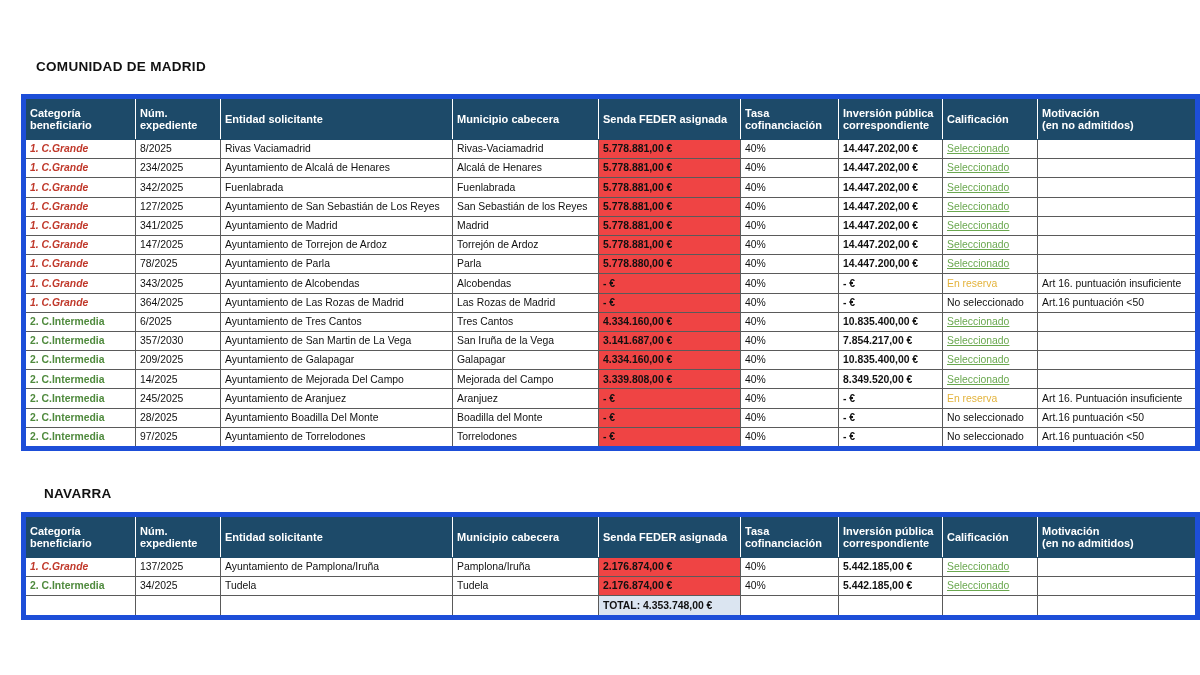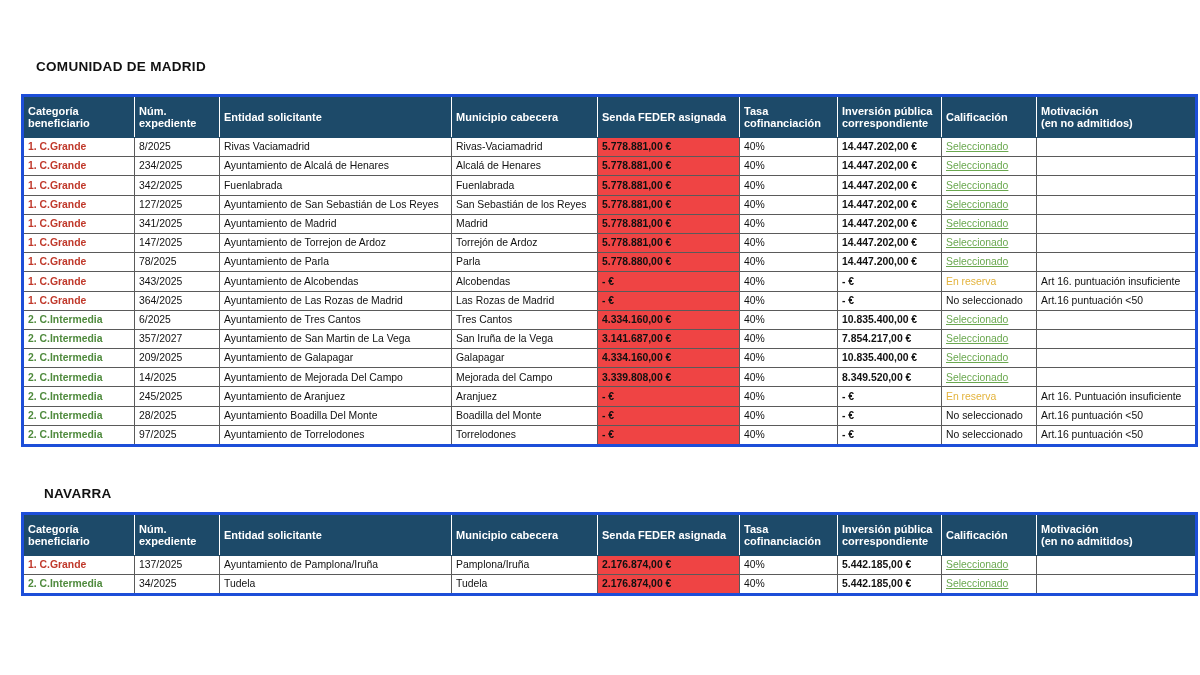--- a/index.html
+++ b/index.html
@@ -35,21 +35,21 @@
   }
 
   #madrid-title { position: absolute; left: 36px; top: 31px; }
   #navarra-title { position: absolute; left: 36px; top: 458px; padding-left: 8px; }
 
   table.feder {
     position: absolute;
     border-collapse: collapse;
     table-layout: fixed;
     background: #ffffff;
-    border: 3px solid #1d4ed8;
+    border: 5px solid #1d4ed8;
   }
   #table-madrid { left: 21px; top: 66px; width: 1174px; }
   #table-navarra { left: 21px; top: 484px; width: 1174px; }
 
   table.feder th,
   table.feder td {
     border: 1px solid #5a5a5a;
     padding: 0 4px;
     font-size: 10.4px;
     line-height: 1.12;
@@ -85,21 +85,21 @@
   .c-ent  { width: 232px; }
   .c-mun  { width: 146px; }
   .c-sen  { width: 142px; }
   .c-tas  { width: 98px;  }
   .c-inv  { width: 104px; }
   .c-cal  { width: 95px;  }
   .c-mot  { width: 160px; }
 
   
   td.cat        { font-weight: bold; }
-  td.cat.grande { color: #c0392b; }
+  td.cat.grande { color: #c0392b; font-style: italic; }
   td.cat.inter  { color: #4f8a3d; }
   td.cat.auf    { color: #2f7fb5; }
 
   td.senda {
     background: #ef4444;
     font-weight: bold;
     border-top-color: #8fa8c4;
     border-bottom-color: #8fa8c4;
   }
   td.total {
@@ -278,21 +278,21 @@
           <td class="">Ayuntamiento de Tres Cantos</td>
           <td class="">Tres Cantos</td>
           <td class="senda">4.334.160,00 €</td>
           <td class="">40%</td>
           <td class="inv">10.835.400,00 €</td>
           <td class="cal sel">Seleccionado</td>
           <td class="mot"></td>
         </tr>
         <tr>
           <td class="cat inter">2. C.Intermedia</td>
-          <td class="">357/2027</td>
+          <td class="">357/2030</td>
           <td class="">Ayuntamiento de San Martin de La Vega</td>
           <td class="">San Iruña de la Vega</td>
           <td class="senda">3.141.687,00 €</td>
           <td class="">40%</td>
           <td class="inv">7.854.217,00 €</td>
           <td class="cal sel">Seleccionado</td>
           <td class="mot"></td>
         </tr>
         <tr>
           <td class="cat inter">2. C.Intermedia</td>
@@ -418,16 +418,27 @@
           <td class="cat inter">2. C.Intermedia</td>
           <td class="">34/2025</td>
           <td class="">Tudela</td>
           <td class="">Tudela</td>
           <td class="senda">2.176.874,00 €</td>
           <td class="">40%</td>
           <td class="inv">5.442.185,00 €</td>
           <td class="cal sel">Seleccionado</td>
           <td class="mot"></td>
         </tr>
+        <tr>
+          <td class="blank"></td>
+          <td class="blank"></td>
+          <td class="blank"></td>
+          <td class="blank"></td>
+          <td class="total">TOTAL: 4.353.748,00 €</td>
+          <td class="blank"></td>
+          <td class="blank"></td>
+          <td class="blank"></td>
+          <td class="blank"></td>
+        </tr>
       </tbody>
   </table>
 
 </div>
 
 </body></html>

